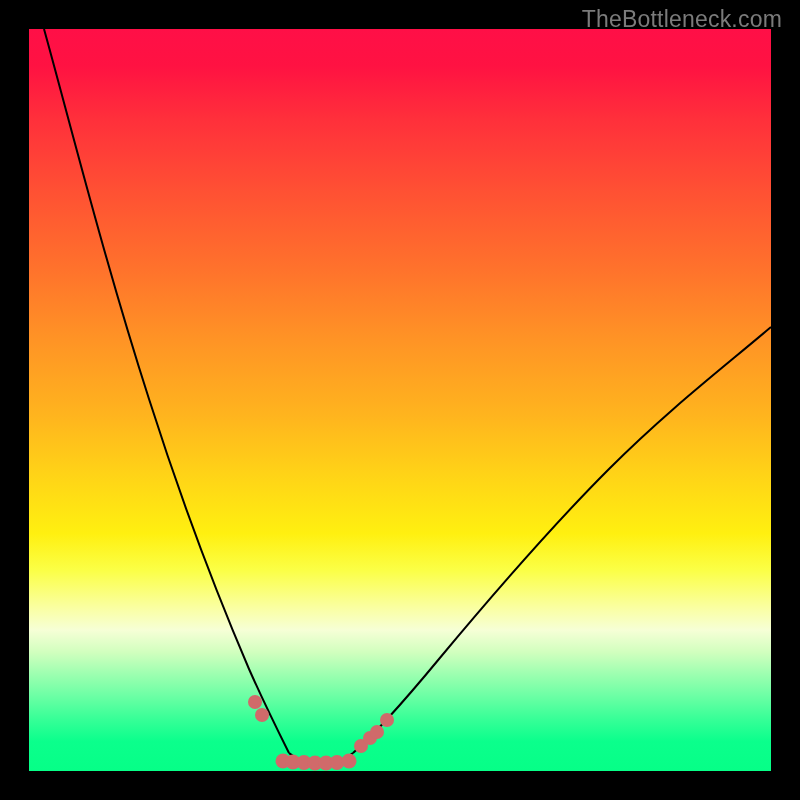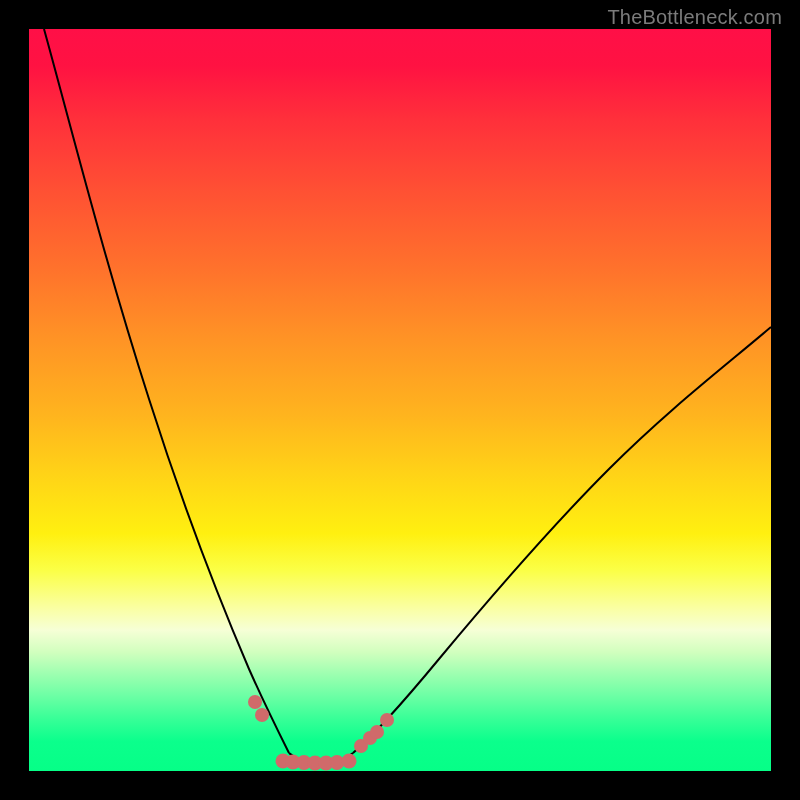--- a/index.html
+++ b/index.html
@@ -15,21 +15,21 @@
     position: relative;
     width: 800px;
     height: 800px;
     background: #000;
   }
   .watermark {
     position: absolute;
     top: 6px;
     right: 18px;
     color: #7b7b7b;
-    font-size: 20px;
+    font-size: 23px;
     font-weight: 500;
     letter-spacing: 0.2px;
     z-index: 5;
   }
   .plot {
     position: absolute;
     left: 29px;
     top: 29px;
     width: 742px;
     height: 742px;

